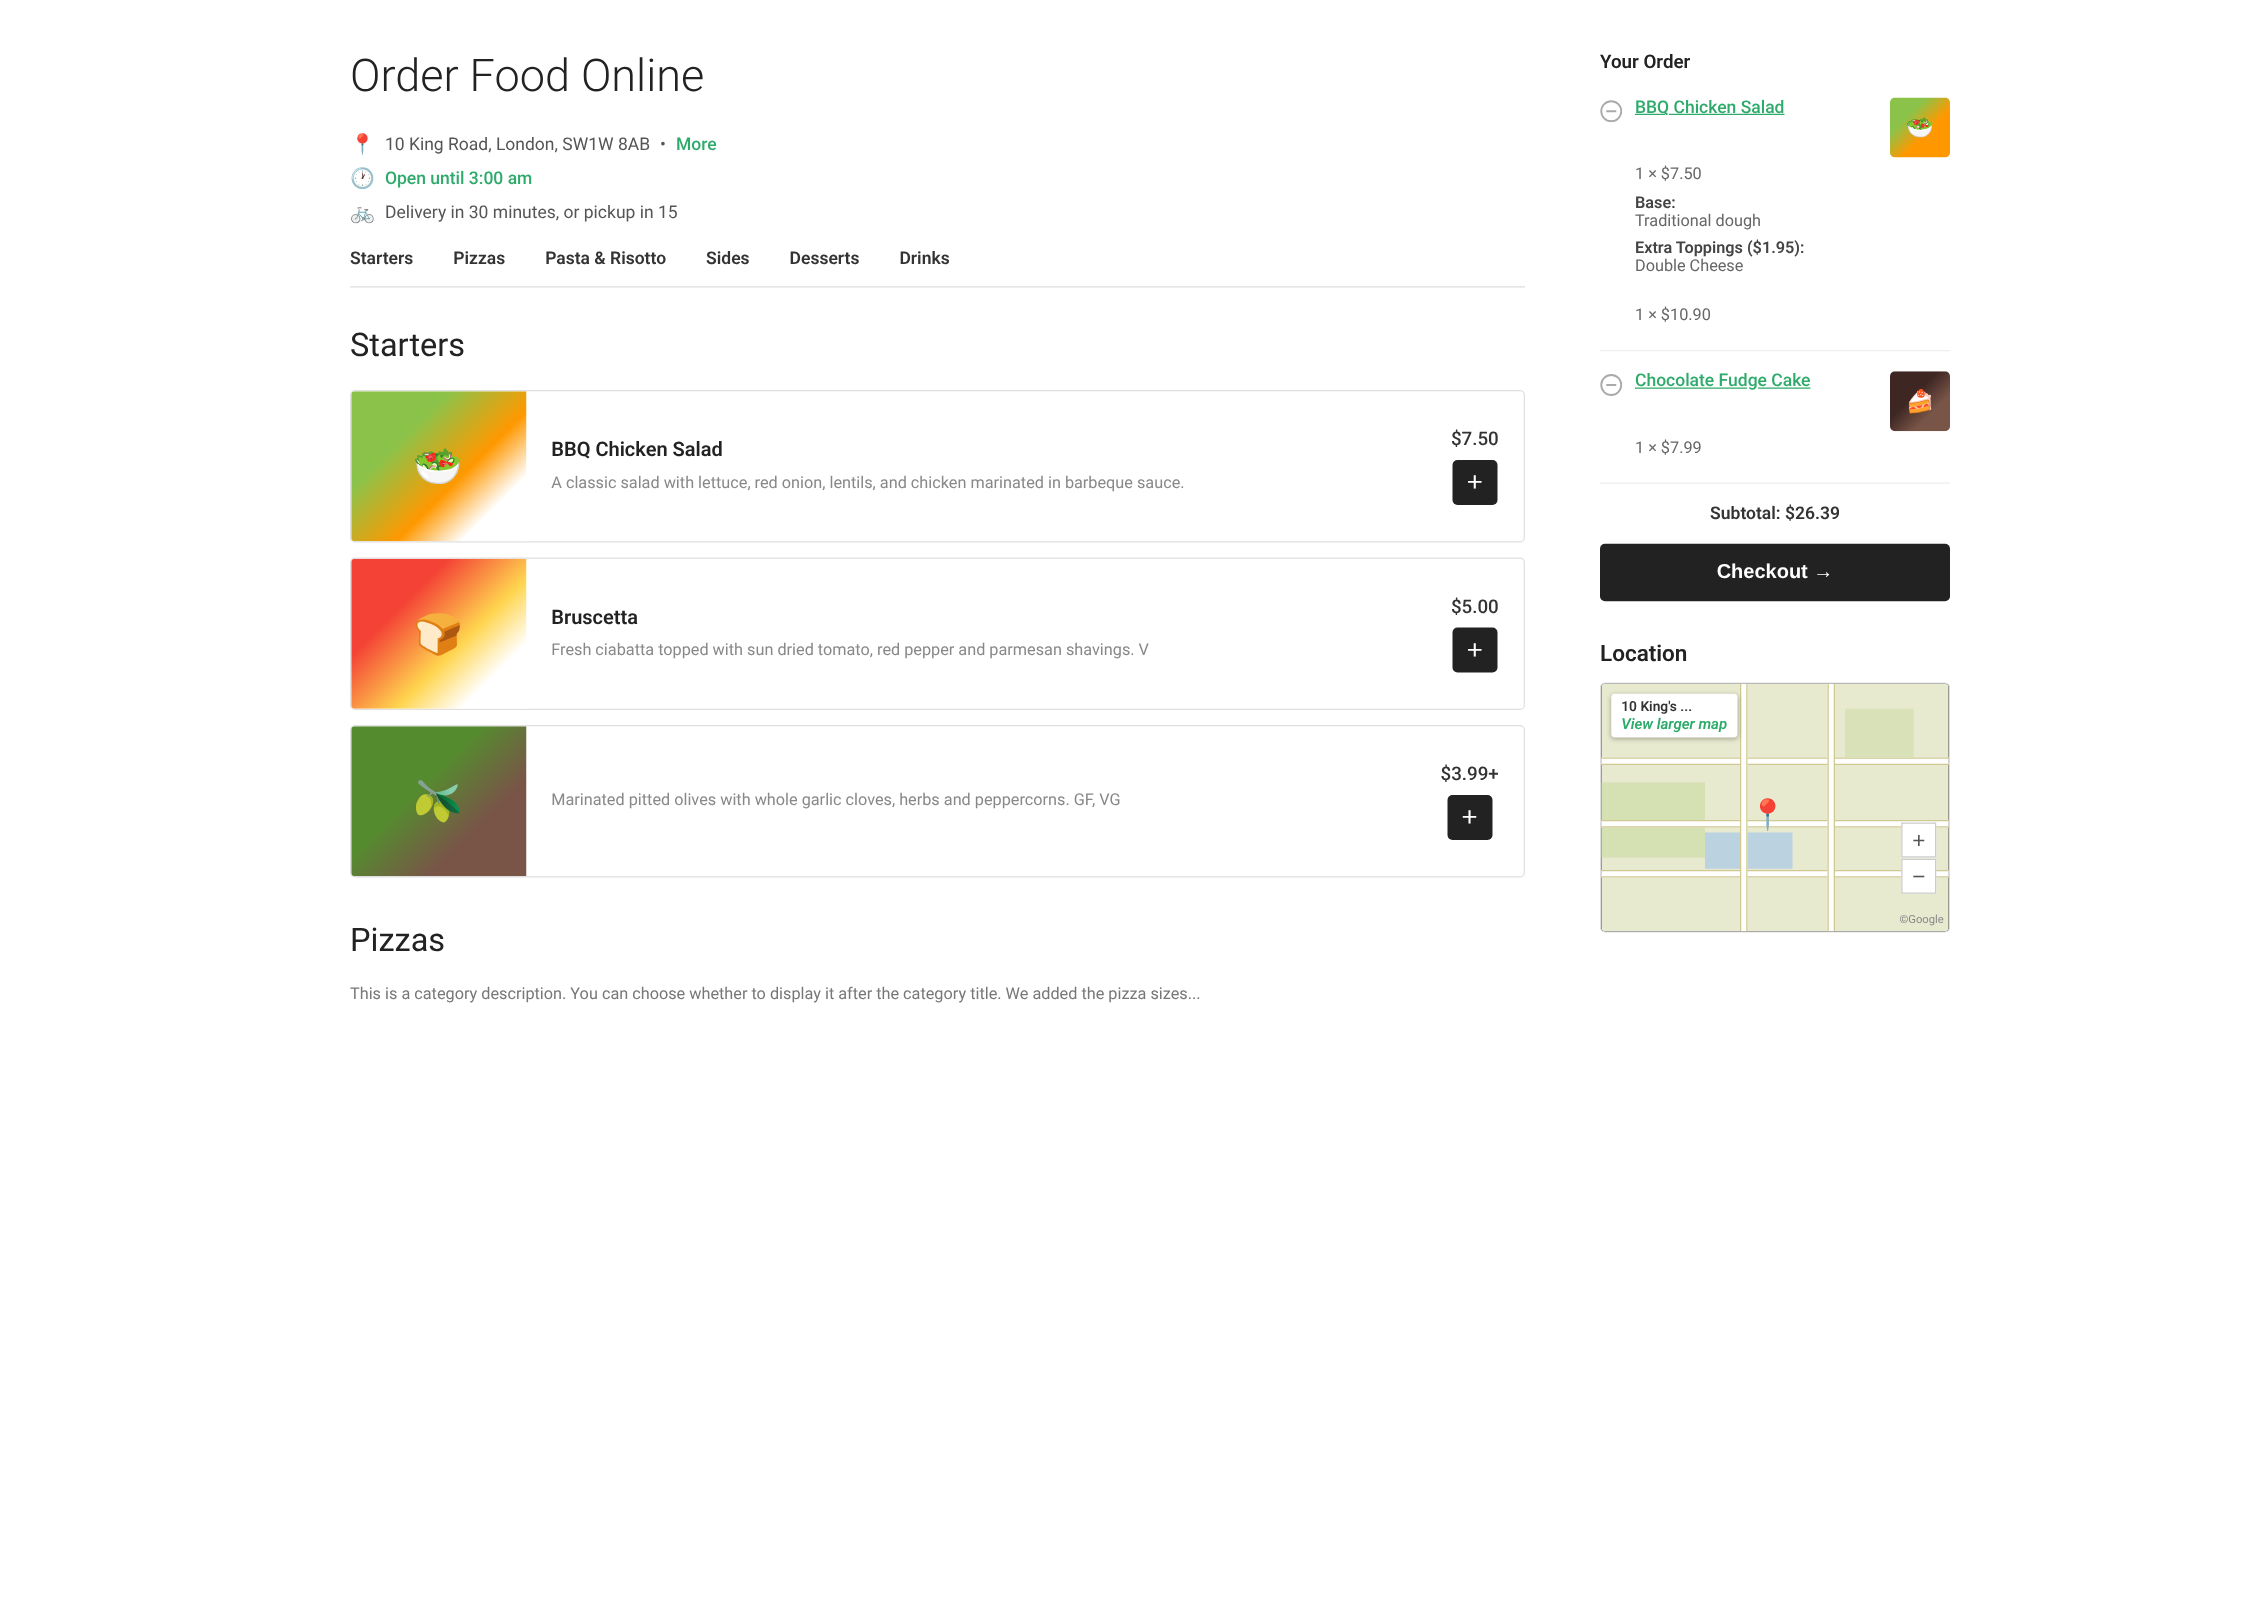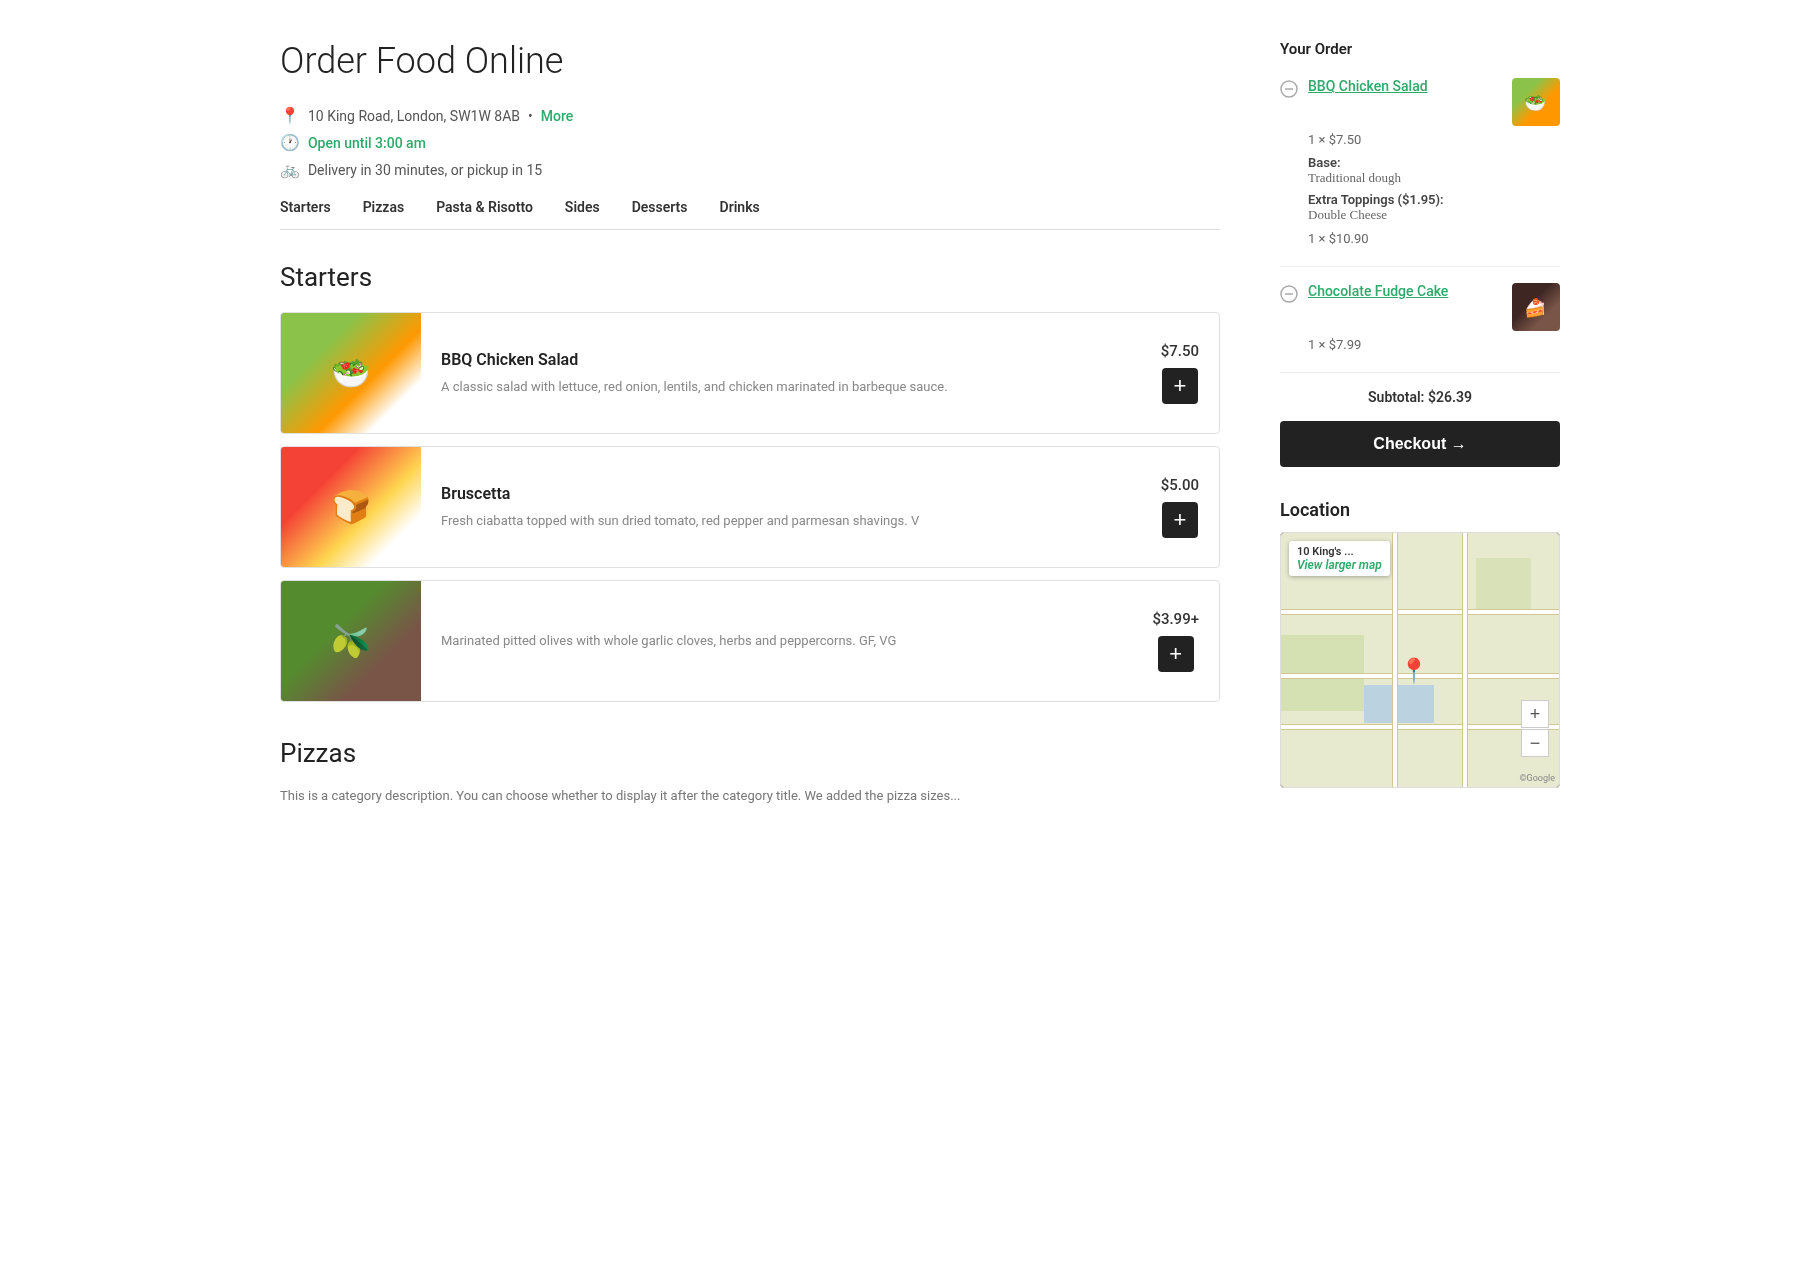--- a/index.html
+++ b/index.html
@@ -202,27 +202,26 @@
       font-size: 13px;
       font-weight: 600;
       color: #444;
       margin-left: 28px;
       margin-top: 6px;
     }
     .order-item-detail-val {
       font-size: 13px;
       color: #666;
       margin-left: 28px;
-      font-family: Liberation Serif, serif;
     }
     .order-item-qty {
       font-size: 13px;
       color: #666;
       margin-left: 28px;
-      margin-top: 8px;
+      margin-top: 24px;
     }
     .order-divider {
       border: none;
       border-top: 1px solid #eee;
       margin: 16px 0;
     }
     .subtotal-row {
       font-size: 14px;
       font-weight: 600;
       color: #333;
@@ -250,21 +249,21 @@
       margin-top: 32px;
     }
     .location-title {
       font-size: 18px;
       font-weight: 600;
       color: #222;
       margin-bottom: 12px;
     }
     .map-container {
       width: 100%;
-      height: 256px;
+      height: 200px;
       background: #000000;
       border-radius: 4px;
       overflow: hidden;
       position: relative;
       border: 1px solid #ddd;
     }
     .map-zoom {
       position: absolute;
       right: 10px;
       bottom: 30px;

